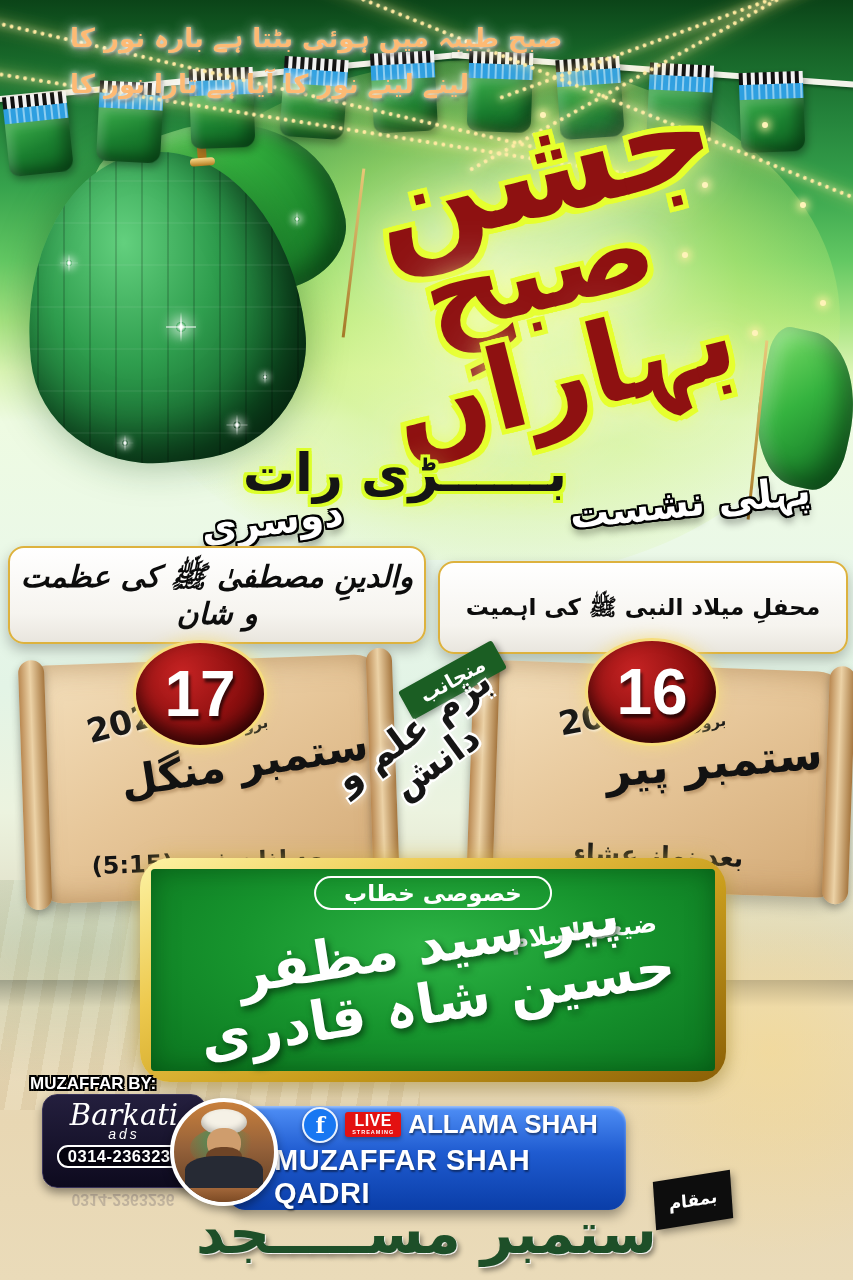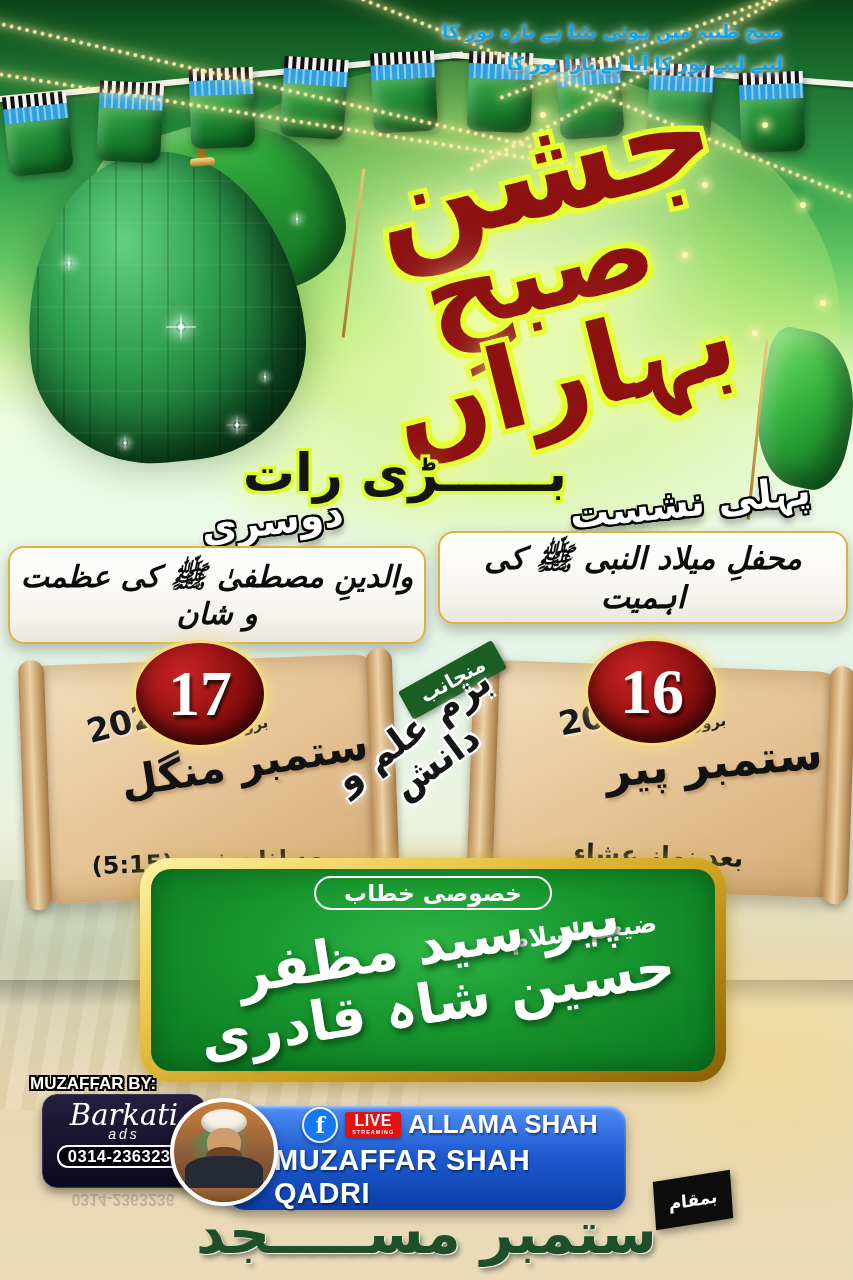--- a/index.html
+++ b/index.html
@@ -64,22 +64,22 @@
   .pl-right{left:756px;top:340px;height:180px;transform:rotate(6deg);}
   .spark{position:absolute;z-index:2;width:10px;height:10px;border-radius:50%;
     background:radial-gradient(circle,#ffffff 0%,rgba(255,255,255,.8) 30%,rgba(255,255,255,0) 70%);
     box-shadow:0 0 14px 5px rgba(255,255,255,.75);}
   .spark::before,.spark::after{content:'';position:absolute;left:50%;top:50%;background:linear-gradient(180deg,rgba(255,255,255,0),#fff,rgba(255,255,255,0));}
   .spark::before{width:2px;height:30px;transform:translate(-50%,-50%);}
   .spark::after{width:30px;height:2px;transform:translate(-50%,-50%);}
 
   
   .rtl{direction:rtl;}
-  .couplet{position:absolute;left:70px;right:70px;top:16px;z-index:3;text-align:right;
-    font-size:18px;font-weight:bold;color:#0ea5e9;line-height:1.75;
+  .couplet{position:absolute;left:70px;right:70px;top:16px;z-index:3;text-align:left;
+    font-size:26px;font-weight:bold;color:#fdba74;line-height:1.75;
     text-shadow:0 0 5px #fff,0 0 14px rgba(255,255,255,.9),2px 3px 3px rgba(0,0,0,.45);}
   .main-title{position:absolute;left:255px;top:110px;width:575px;height:360px;z-index:3;
     transform:rotate(-14deg);color:#8e1111;font-weight:bold;line-height:.95;}
   .main-title .l1{font-size:132px;text-align:right;padding-right:85px;}
   .main-title .l2{font-size:112px;text-align:center;margin-top:-18px;}
   .ttl-glow{text-shadow:
      -5px -5px 0 #e6ff2e,5px -5px 0 #e6ff2e,-5px 5px 0 #e6ff2e,5px 5px 0 #e6ff2e,
      -5px 0 0 #e6ff2e,5px 0 0 #e6ff2e,0 -5px 0 #e6ff2e,0 5px 0 #e6ff2e,
      0 0 24px #eaff50,0 0 55px rgba(255,255,255,.8);}
   .bari-raat{position:absolute;left:155px;top:443px;width:500px;z-index:4;text-align:center;
@@ -87,21 +87,21 @@
     text-shadow:-3px -3px 0 #dcff2a,3px -3px 0 #dcff2a,-3px 3px 0 #dcff2a,3px 3px 0 #dcff2a,
       -3px 0 0 #dcff2a,3px 0 0 #dcff2a,0 -3px 0 #dcff2a,0 3px 0 #dcff2a,0 0 26px #e9ff6e;}
   .sess-head{position:absolute;z-index:4;font-size:39px;font-weight:bold;color:#fff;text-align:center;
     text-shadow:-2px -2px 0 #000,2px -2px 0 #000,-2px 2px 0 #000,2px 2px 0 #000,
       -2px 0 0 #000,2px 0 0 #000,0 -2px 0 #000,0 2px 0 #000,0 6px 9px rgba(0,0,0,.45);}
   .sh-first{left:555px;top:480px;width:270px;transform:rotate(-6deg);}
   .sh-second{left:135px;top:498px;width:280px;transform:rotate(-7deg);}
   .topic-box{position:absolute;z-index:4;background:linear-gradient(180deg,#ffffff 0%,#f6f4ef 70%,#e9e6de 100%);
     border:2px solid #ddb23e;border-radius:16px;display:flex;align-items:center;justify-content:center;
     font-weight:bold;color:#0c0c0c;box-shadow:0 6px 14px rgba(0,0,0,.25);text-align:center;line-height:1.25;}
-  .tb-first{left:438px;top:531px;width:406px;height:89px;font-size:31px;font-style:italic;}
+  .tb-first{left:438px;top:561px;width:406px;height:89px;font-size:23px;}
   .tb-second{left:8px;top:546px;width:414px;height:94px;font-size:30px;font-style:italic;}
 
   
   .scroll{position:absolute;z-index:4;
     background:linear-gradient(150deg,#f4e0bd 0%,#e7c79a 45%,#d3a975 100%);
     border-radius:20px 30px 24px 30px;
     box-shadow:inset 0 0 30px rgba(150,105,55,.55), 0 8px 16px rgba(0,0,0,.22);}
   .scroll::before,.scroll::after{content:'';position:absolute;top:-6px;bottom:-6px;width:26px;border-radius:13px;
     background:linear-gradient(90deg,#b98851 0%,#ecd2a6 45%,#a5763f 100%);
     box-shadow:0 4px 8px rgba(0,0,0,.3);}
@@ -111,37 +111,37 @@
   .sc-year{position:absolute;font-weight:bold;color:#171717;transform:rotate(-13deg);font-size:33px;
     text-shadow:1px 2px 2px rgba(255,255,255,.6);}
   .sc-broz{position:absolute;font-size:15px;font-weight:bold;color:#171717;transform:rotate(-10deg);}
   .sc-main{position:absolute;font-size:45px;font-weight:bold;color:#121212;transform:rotate(-7deg);
     white-space:nowrap;text-shadow:2px 3px 3px rgba(120,80,40,.35);}
   .sc-time{position:absolute;left:0;right:0;bottom:22px;text-align:center;font-size:25px;font-weight:bold;color:#141414;}
   .day-circle{position:absolute;z-index:5;width:128px;height:102px;border-radius:50%;
     background:radial-gradient(circle at 36% 30%,#c62323 0%,#8c0f0f 55%,#4d0404 100%);
     border:3px solid #f6dd7c;box-shadow:0 0 16px rgba(246,221,124,.8), inset 0 -10px 18px rgba(0,0,0,.6);
     display:flex;align-items:center;justify-content:center;
-    color:#fff;font-size:64px;font-weight:800;font-family:Liberation Serif, serif;
+    color:#fff;font-size:64px;font-weight:800;font-family:Liberation Sans, sans-serif;
     text-shadow:2px 4px 3px rgba(0,0,0,.65);}
   .dc-16{left:585px;top:638px;} .dc-17{left:133px;top:640px;}
 
   
   .org-label{position:absolute;left:399px;top:664px;z-index:5;transform:rotate(-29deg);
     background:#1b5e23;color:#fff;font-size:20px;font-weight:bold;padding:4px 18px;border-radius:3px;
     box-shadow:2px 3px 6px rgba(0,0,0,.35);}
   .org-name{position:absolute;left:330px;top:708px;width:190px;z-index:5;transform:rotate(-36deg);
     font-size:37px;font-weight:bold;color:#151515;text-align:center;line-height:1.05;
     text-shadow:-2px -2px 0 #fff,2px -2px 0 #fff,-2px 2px 0 #fff,2px 2px 0 #fff,0 0 12px #fff;}
 
   
   .banner{position:absolute;left:140px;top:858px;width:586px;height:224px;z-index:4;border-radius:30px;padding:11px;
     box-sizing:border-box;background:linear-gradient(155deg,#fdf3a4 0%,#edc94e 30%,#c99d1c 60%,#8a5f06 100%);
     box-shadow:0 0 20px rgba(217,182,77,.7), 0 8px 16px rgba(0,0,0,.2);}
-  .banner-in{position:relative;width:100%;height:100%;border-radius:20px;
+  .banner-in{position:relative;width:100%;height:100%;border-radius:4px;
     background:radial-gradient(ellipse at 50% 38%,#2db445 0%,#17952e 48%,#0b741f 100%);
     box-shadow:inset 0 0 26px rgba(0,60,10,.5);}
   .khitab{position:absolute;left:50%;top:7px;transform:translateX(-50%);border:2px solid #fff;border-radius:20px;
     padding:2px 28px;color:#fff;font-size:23px;font-weight:bold;white-space:nowrap;}
   .honorific{position:absolute;right:58px;top:48px;color:#fff;font-size:25px;font-weight:bold;transform:rotate(-7deg);}
   .speaker{position:absolute;inset:14px 10px 6px 10px;display:flex;align-items:center;justify-content:center;
     transform:rotate(-9deg);color:#fff;font-size:55px;font-weight:bold;text-align:center;line-height:1.08;
     text-shadow:2px 4px 7px rgba(4,50,12,.75);}
 
   

